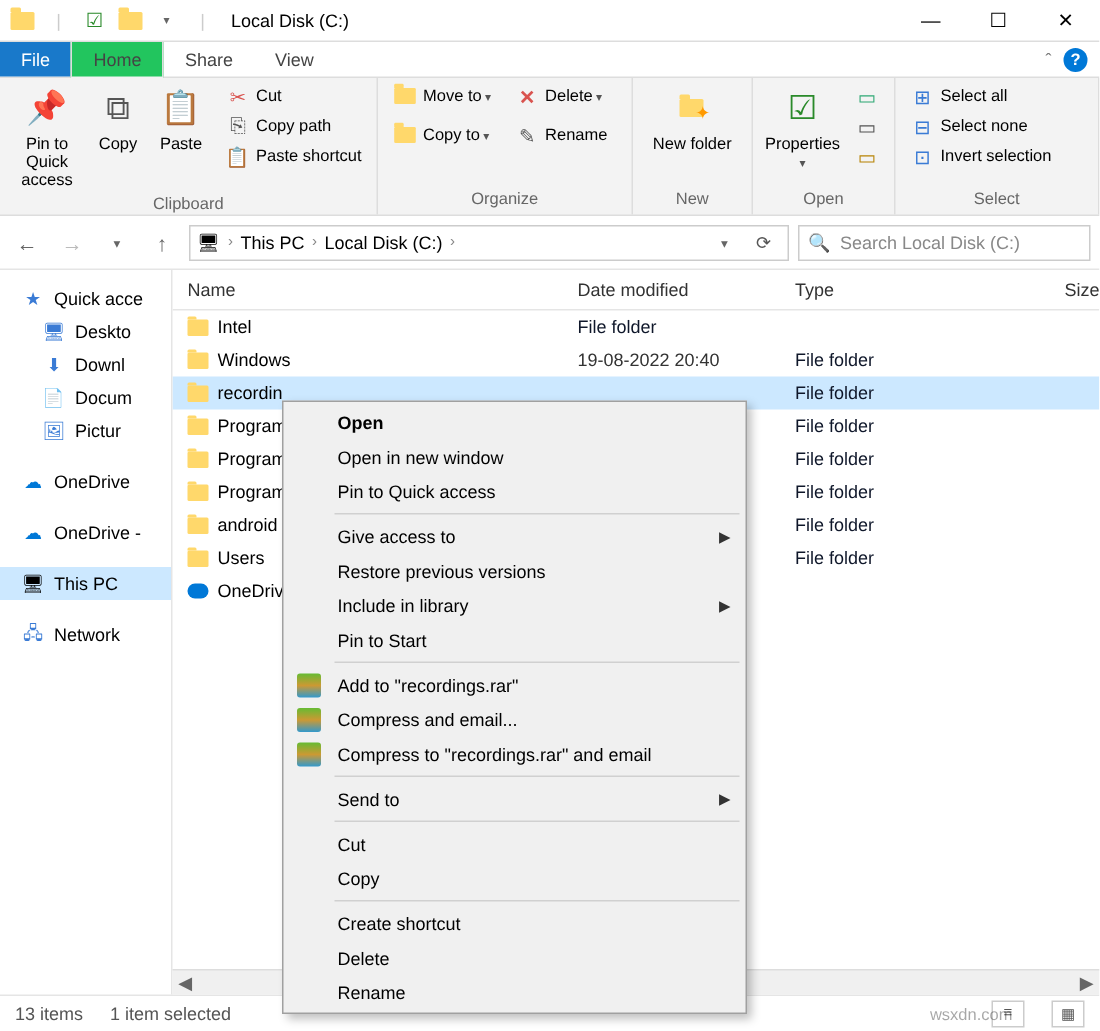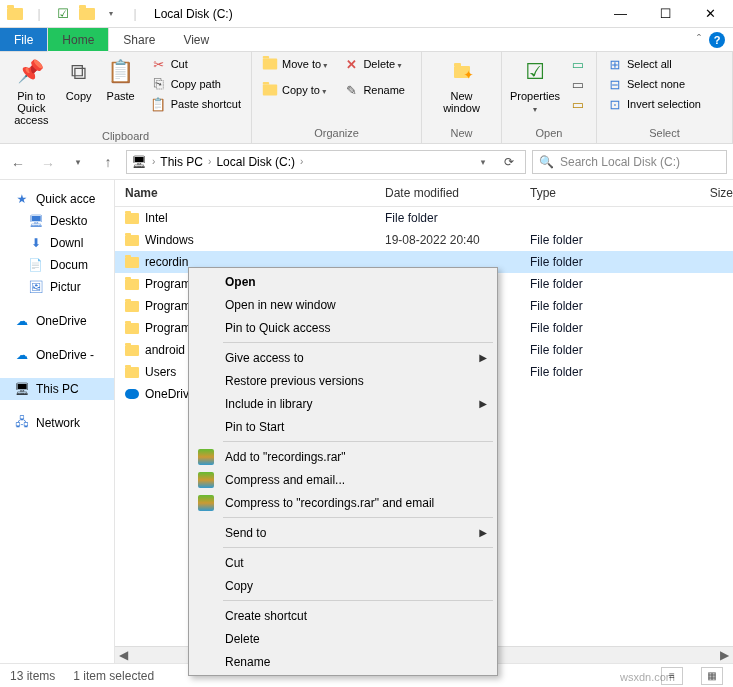--- a/index.html
+++ b/index.html
@@ -49,21 +49,21 @@
     .body-split { display: flex; height: calc(687px - 28px - 24px - 92px - 36px - 24px); }
     .nav-pane { width: 115px; border-right: 1px solid #e5e5e5; padding: 8px 0; overflow: hidden; }
     .nav-item { display: flex; align-items: center; gap: 6px; padding: 3px 6px 3px 14px; font-size: 12px; white-space: nowrap; }
     .nav-item.selected { background: #cce8ff; }
     .nav-icon { width: 16px; height: 16px; display: flex; align-items: center; justify-content: center; font-size: 12px; flex-shrink: 0; }
     .nav-sep { height: 12px; }
     
     
     .content { flex: 1; display: flex; flex-direction: column; overflow: hidden; }
     .headers { display: flex; border-bottom: 1px solid #e5e5e5; padding: 6px 0 6px 10px; font-size: 12px; color: #333; }
-    .col-name { width: 260px; font-weight: bold; }
+    .col-name { width: 260px; }
     .col-date { width: 145px; }
     .col-type { width: 115px; }
     .col-size { flex: 1; text-align: right; }
     .list { flex: 1; overflow: hidden; position: relative; }
     .row { display: flex; align-items: center; padding: 2px 0 2px 10px; font-size: 12px; height: 22px; }
     .row.selected { background: #cce8ff; }
     .row .icon { width: 20px; display: flex; align-items: center; }
     .row .name { width: 240px; white-space: nowrap; overflow: hidden; }
     .row .date { width: 145px; color: #333; }
     .row .type { width: 115px; color: #0f172a; }
@@ -188,21 +188,21 @@
   </div>
 
   <div class="ribbon-group" style="width:80px;">
     <div class="group-content" style="justify-content:center;">
       <div class="rbtn-large">
         <div class="ricon">
             <div class="folder-mini" style="position:relative;">
               <span style="position:absolute;right:-4px;bottom:-4px;color:#f90;font-size:12px;">✦</span>
             </div>
           </div>
-        <span>New window</span>
+        <span>New folder</span>
       </div>
     </div>
     <div class="group-label">New</div>
   </div>
 
   <div class="ribbon-group" style="width:95px;">
     <div class="group-content" style="justify-content:center;">
       <div class="rbtn-large">
         <div class="ricon checkbox-green">☑</div>
         <span class="dd-caret">Properties</span>

